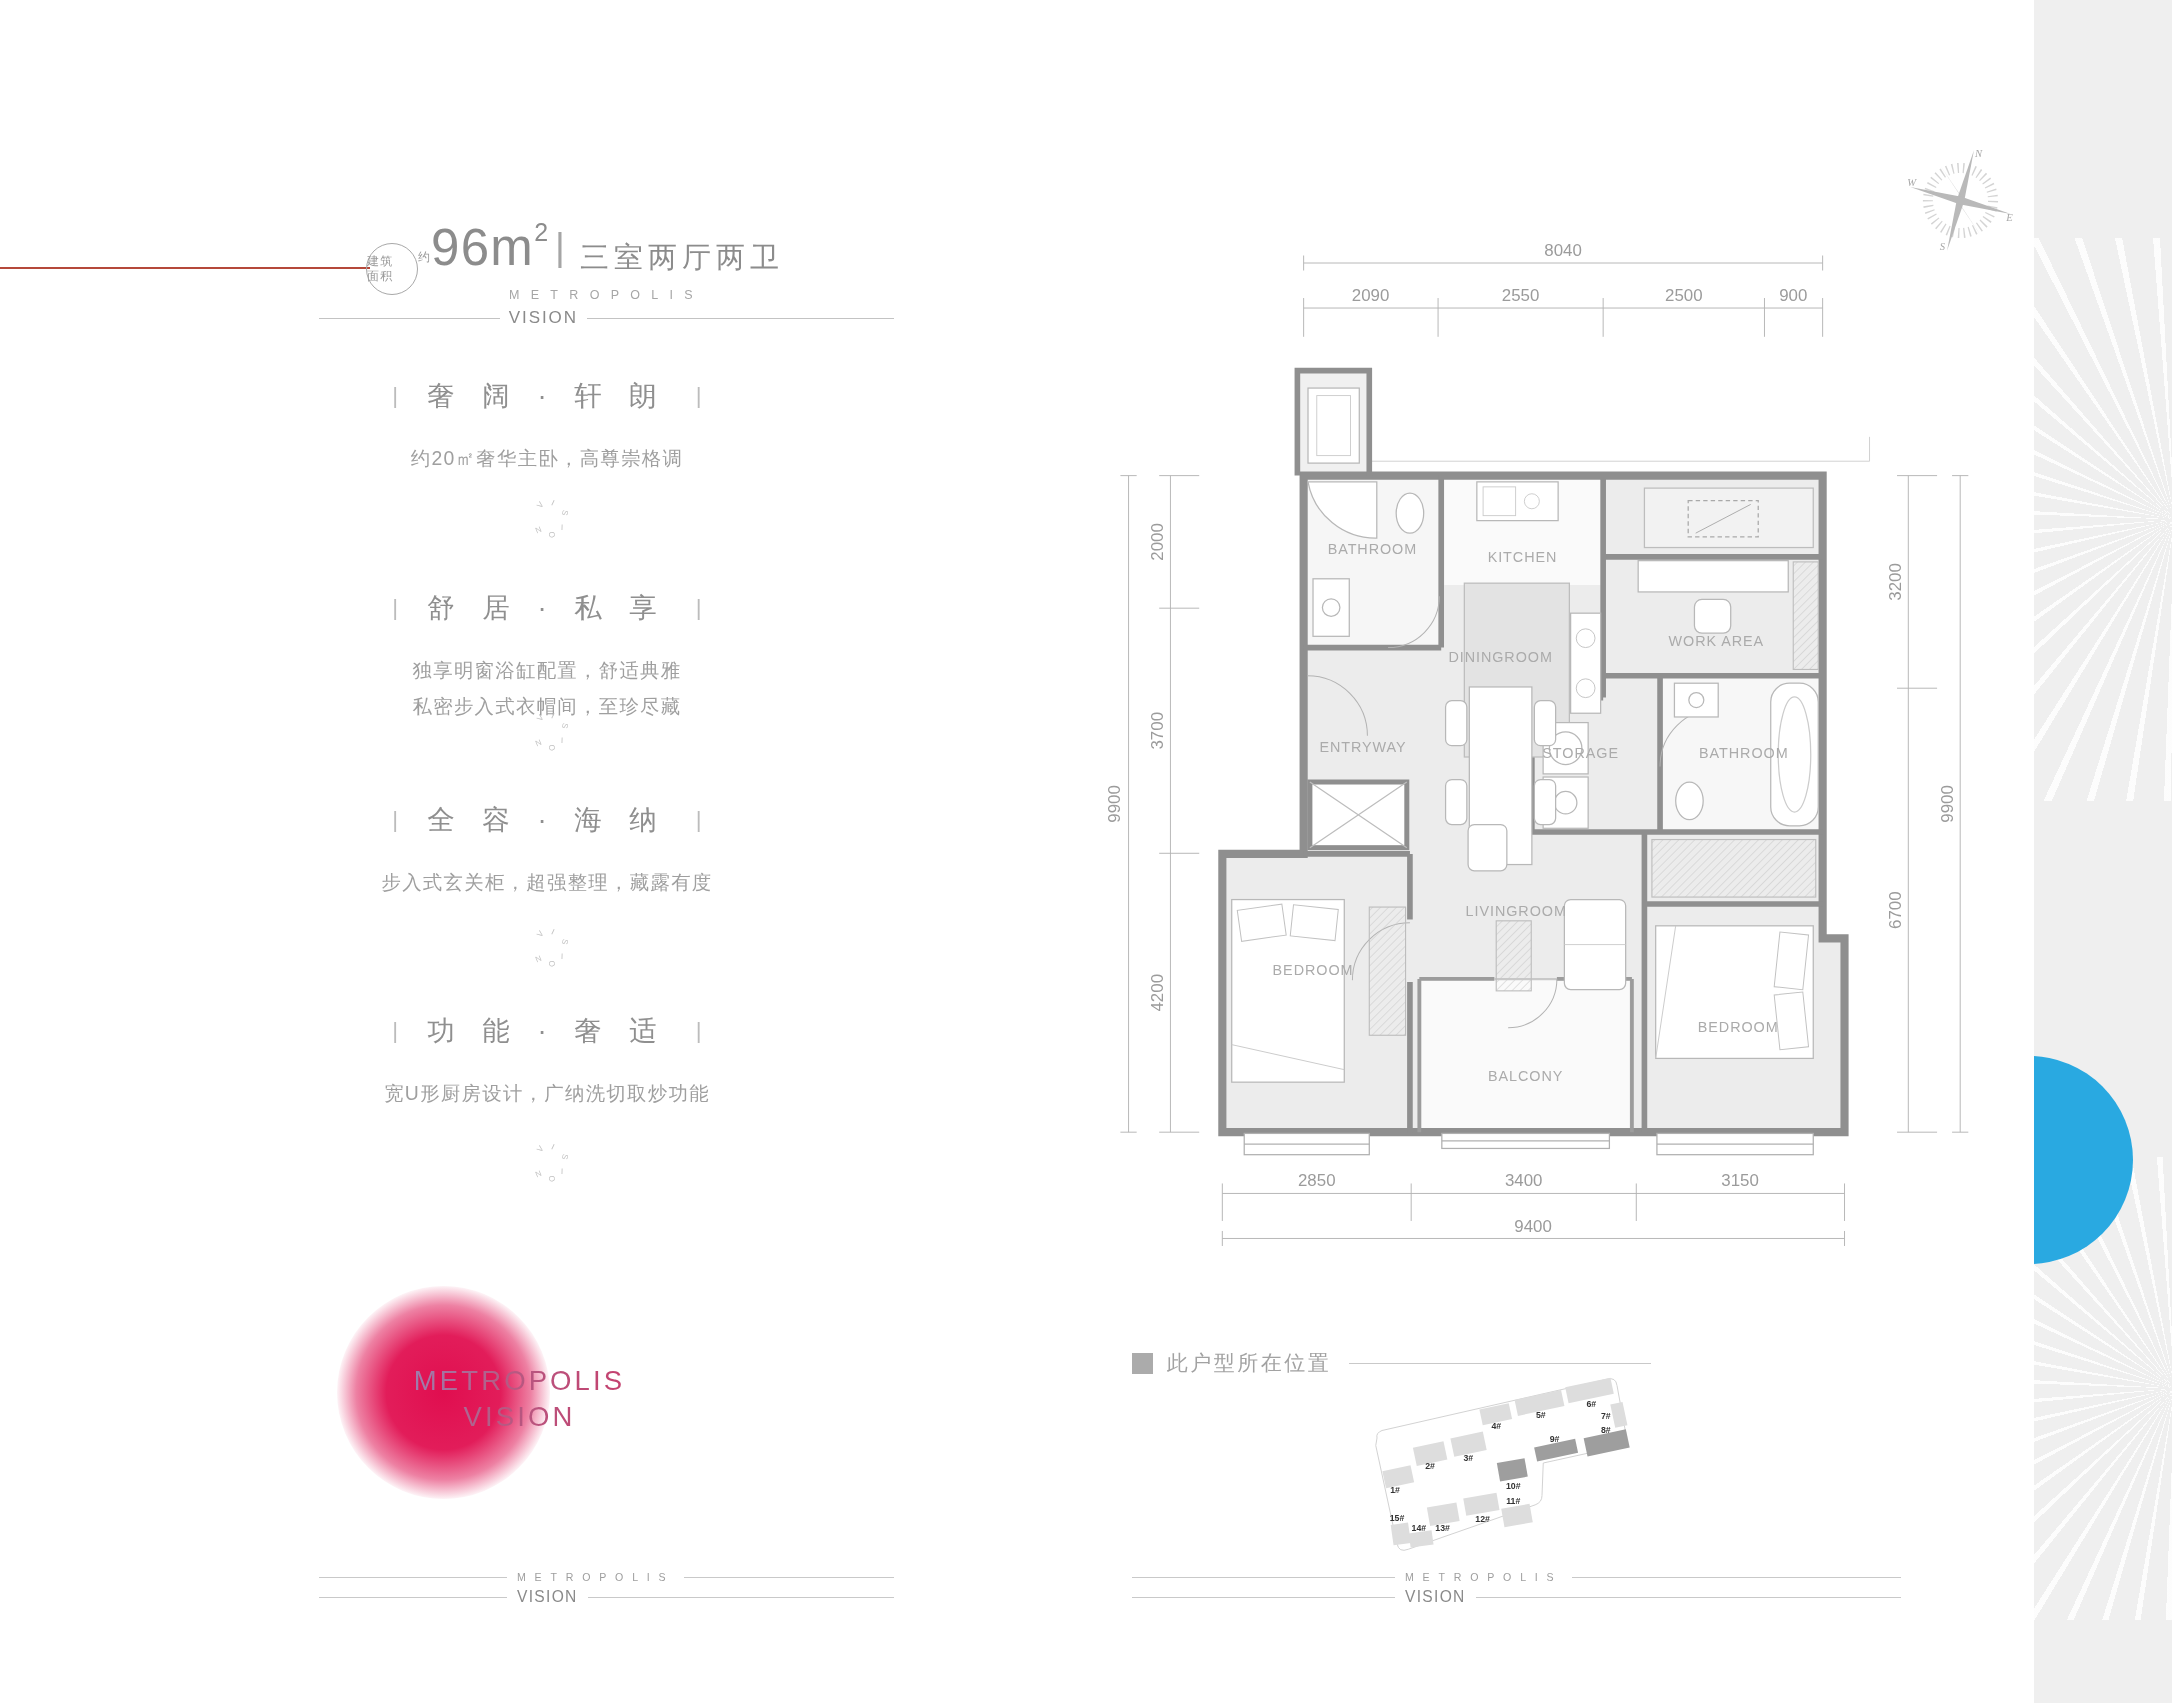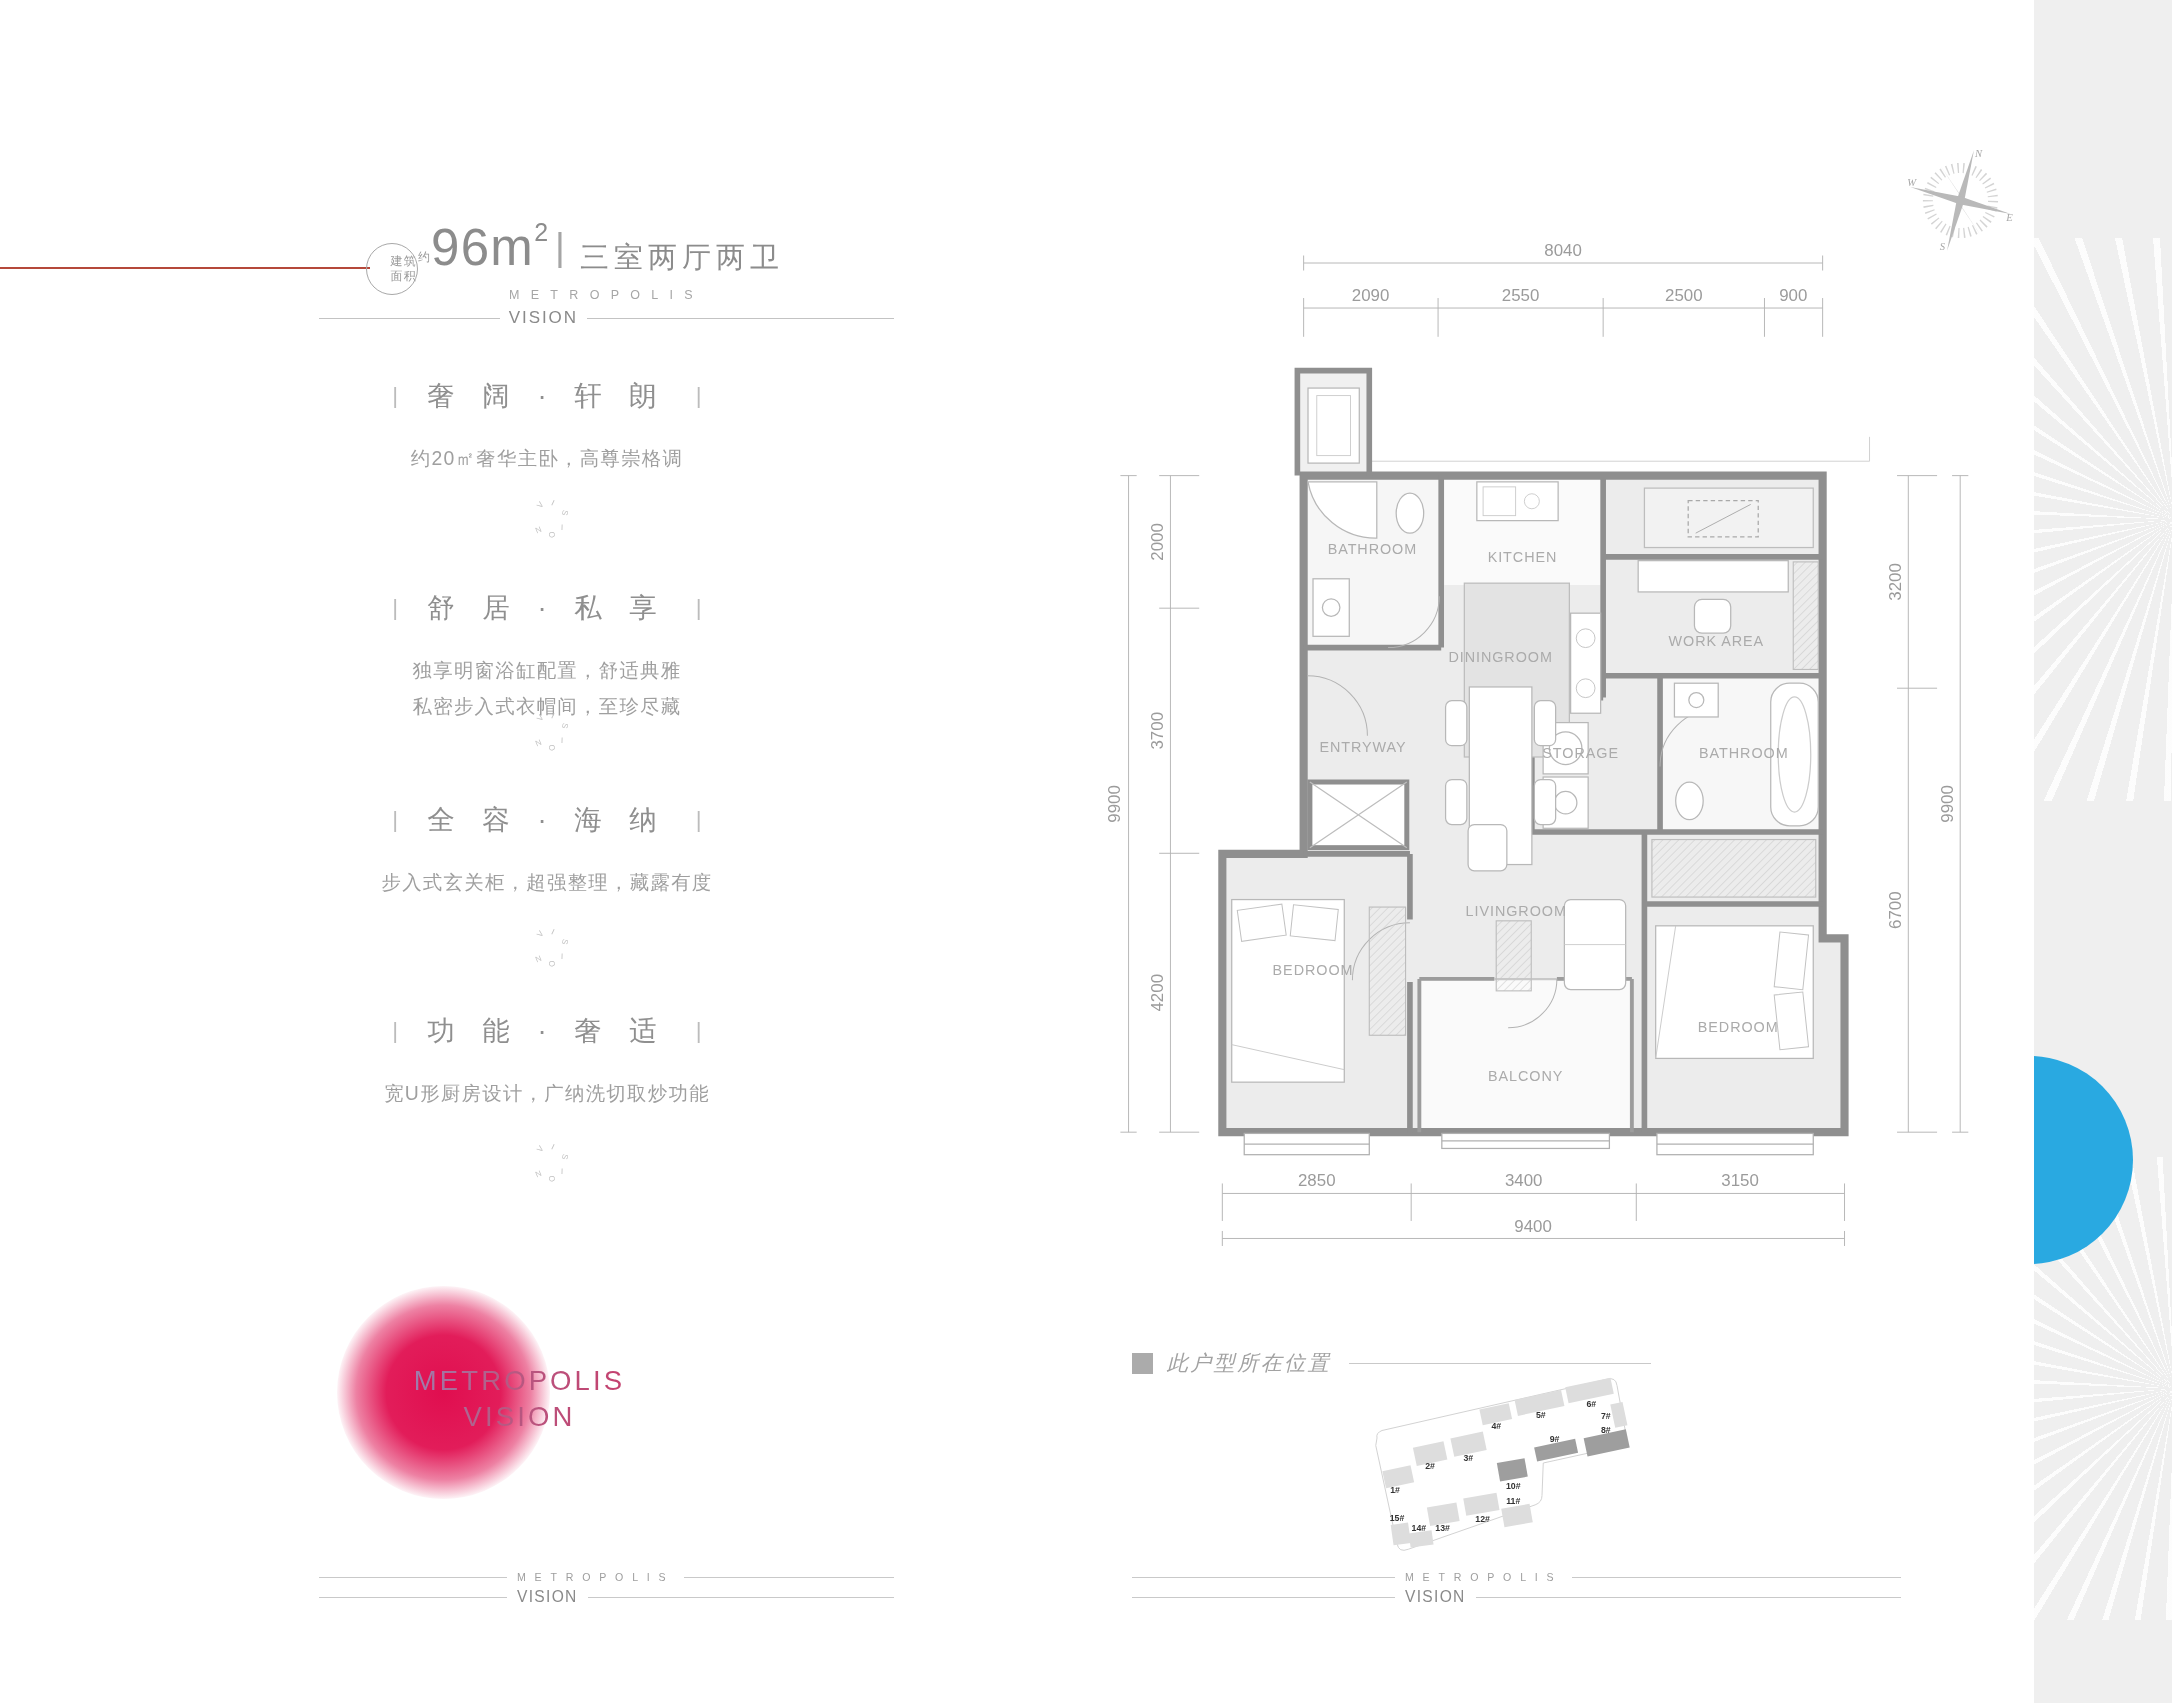--- a/index.html
+++ b/index.html
@@ -2,21 +2,21 @@
 <html style="font-size:10px"><head>
 <meta charset="utf-8">
 <style>
   html,body{margin:0;padding:0;background:#ffffff;}
   body{width:2172px;height:1704px;position:relative;overflow:hidden;
        font-family:"Liberation Sans",sans-serif;color:#8f8f8f;}
   .abs{position:absolute;}
   
   .accent-line{left:0;top:267px;width:370px;height:1.9px;background:#b5483a;}
   .badge{left:366px;top:243px;width:50px;height:50px;border:1.3px solid #a8a8a8;border-radius:50%;
-         display:flex;flex-direction:column;align-items:flex-end;justify-content:center;
+         display:flex;flex-direction:column;align-items:flex-start;justify-content:center;
          font-size:12px;line-height:15px;color:#9a9a9a;letter-spacing:1.3px;}
   .approx{left:418px;top:249px;font-size:12px;color:#9a9a9a;}
   .area{left:431px;top:218px;font-size:51px;font-weight:300;color:#8c8c8c;letter-spacing:1.3px;}
   .area sup{font-size:25px;vertical-align:24px;}
   .titlesep{left:555px;top:226px;font-size:38px;font-weight:200;color:#a5a5a5;}
   .subtitle{left:580px;top:238px;font-size:29px;font-weight:400;color:#8c8c8c;letter-spacing:5px;}
   .brandrow{left:319px;top:288px;width:575px;text-align:center;font-size:12.5px;letter-spacing:11.3px;color:#a6a6a6;}
   .visionrow{left:319px;top:308px;width:575px;display:flex;align-items:center;}
   .visionrow .ln{height:0.6px;background:#c3c3c3;}
   .visionrow .l1{width:181px;}
@@ -47,21 +47,21 @@
   .strip{left:2034px;top:0;width:138px;height:1704px;background:#efefef;}
   .fan{left:2034px;width:138px;opacity:.85;
        background:repeating-conic-gradient(from 120deg at 102% 50%, #ffffff 0deg 1.4deg, rgba(255,255,255,0) 1.4deg 7.6deg);}
   .fan.top{top:238px;height:563px;}
   .fan.bot{top:1157px;height:463px;}
   .bluewrap{left:2034px;top:1055px;width:106px;height:209px;overflow:hidden;}
   .bluecirc{position:absolute;left:-109px;top:0.6px;width:208px;height:208px;border-radius:50%;background:#29a9e1;}
   
   .legend{left:1132px;top:1349px;width:519px;display:flex;align-items:center;}
   .legend .sq{width:21px;height:21px;background:#ababab;margin-right:13.8px;flex:none;}
-  .legend .tx{font-size:21px;color:#a2a2a2;letter-spacing:2.5px;white-space:nowrap;font-style:italic;}
+  .legend .tx{font-size:21px;color:#a2a2a2;letter-spacing:2.5px;white-space:nowrap;}
   .legend .ln{flex:1;height:0.6px;background:#c9c9c9;margin-left:17.5px;}
   
   text{font-family:"Liberation Sans",sans-serif;}
   .roomlbl{fill:#ababab;font-size:23px;letter-spacing:1.5px;}
   .dimlbl{fill:#9b9b9b;font-size:27px;}
   .bldglbl{fill:#333;font-size:14px;font-weight:bold;}
   .cmp{fill:#a8a8a8;font-size:17px;font-style:italic;font-family:"Liberation Serif",serif;}
 </style>
 </head>
 <body>

